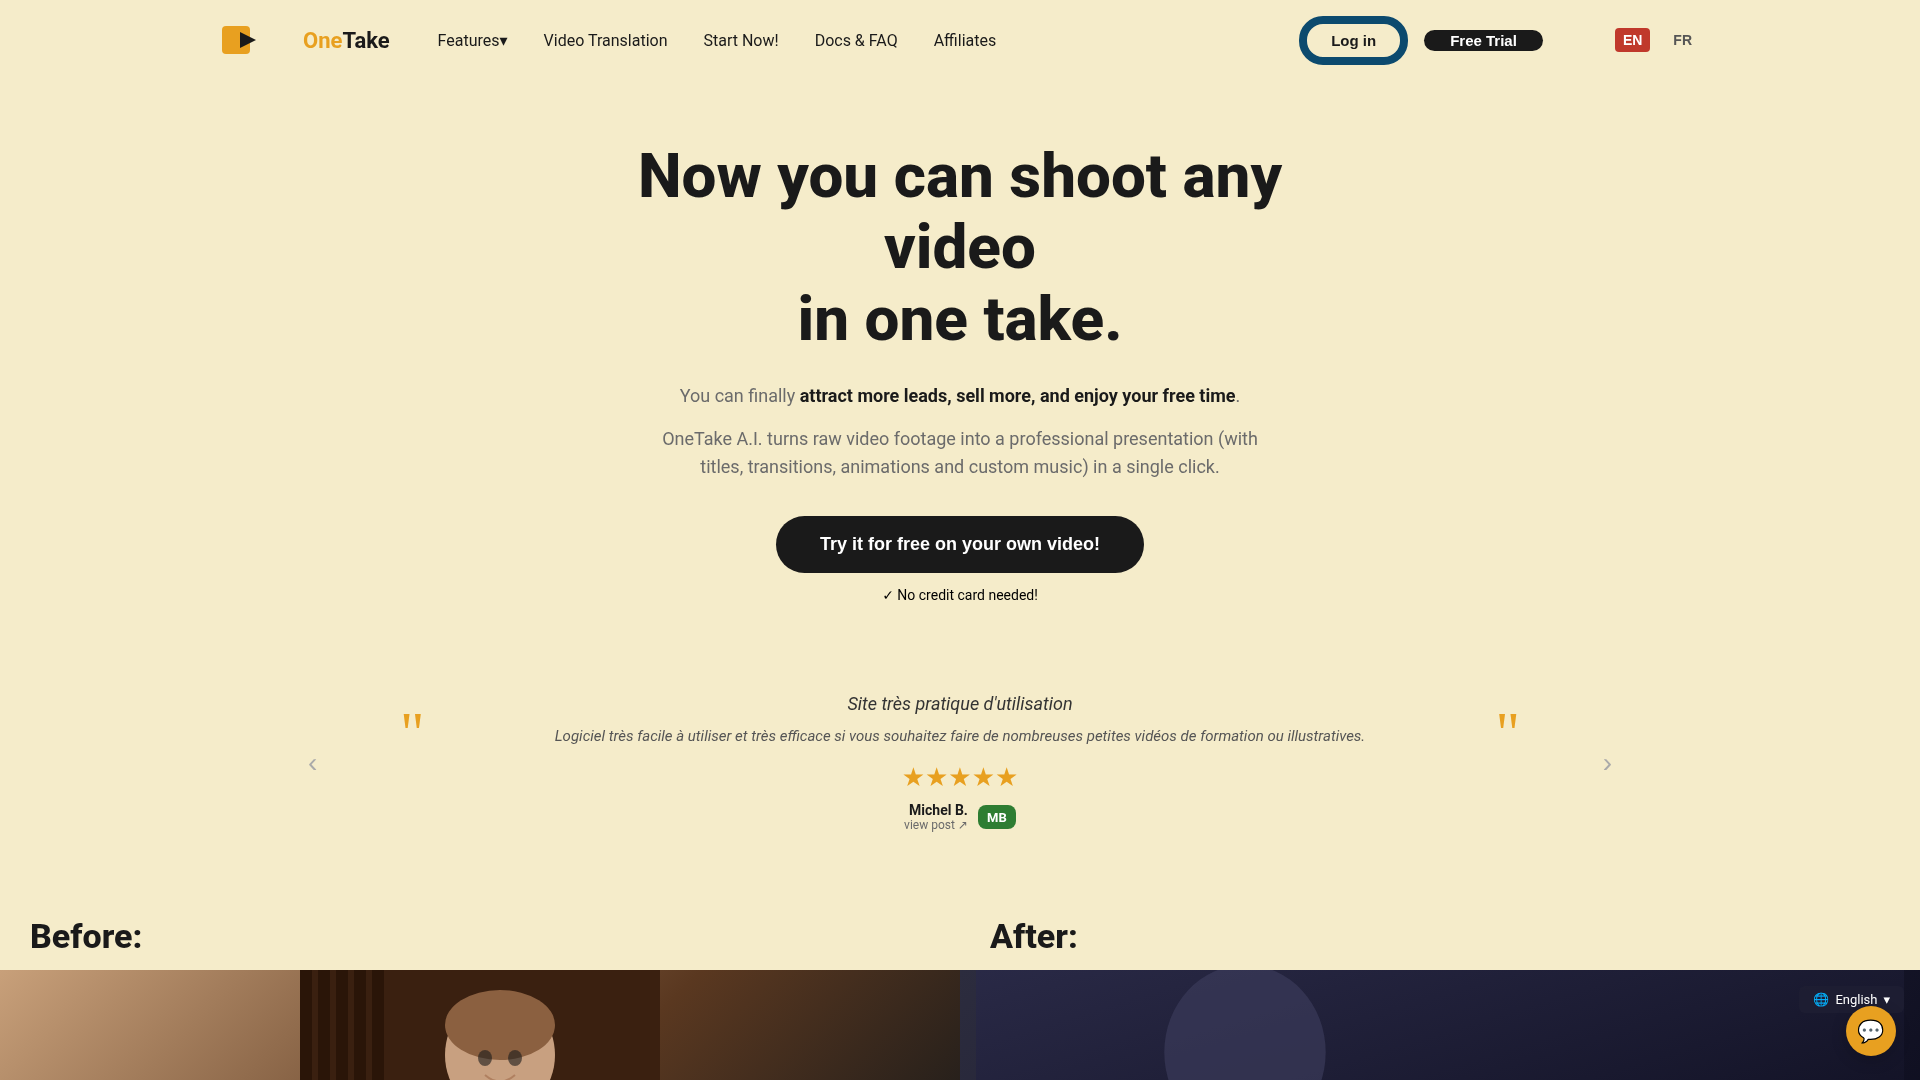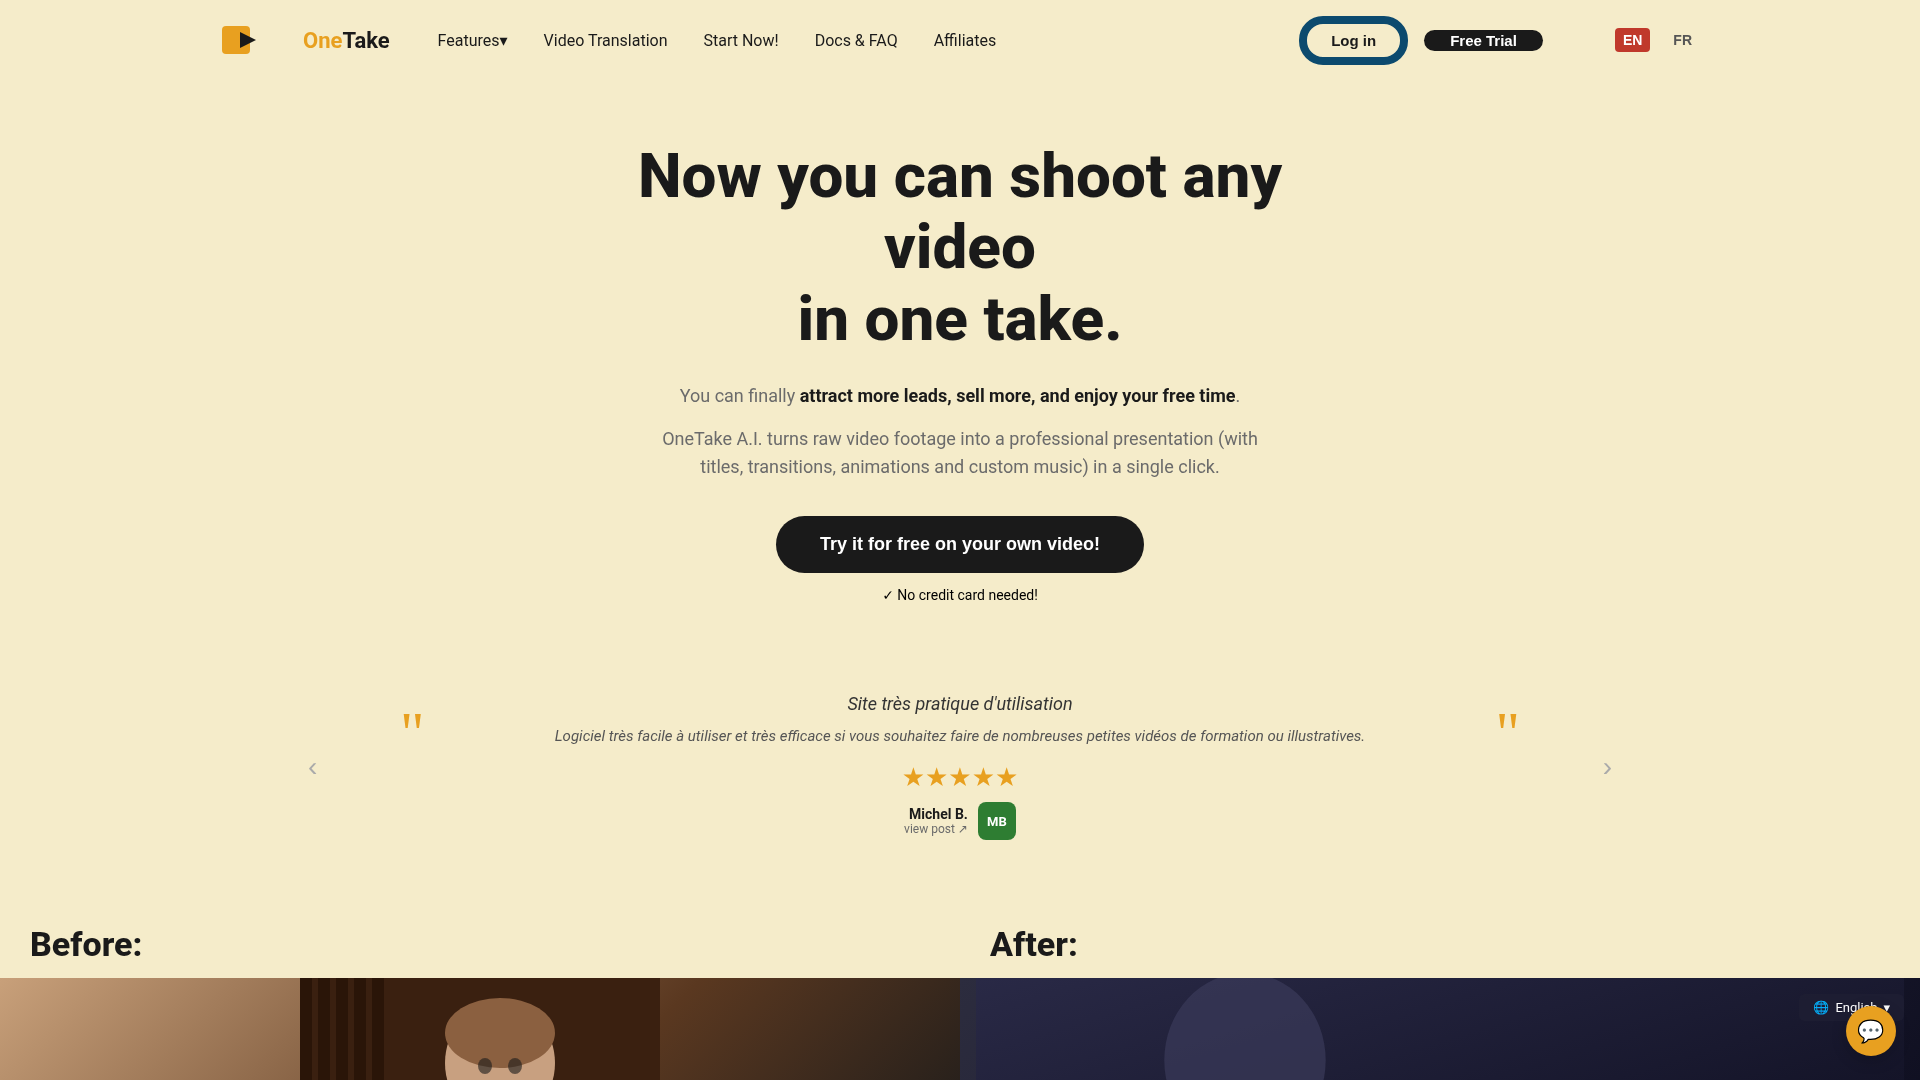--- a/index.html
+++ b/index.html
@@ -186,21 +186,21 @@
       align-items: center;
       justify-content: center;
       gap: 10px;
       margin-top: 10px;
     }
     .reviewer-info { text-align: right; }
     .reviewer-name { font-size: 14px; font-weight: 700; color: #1a1a1a; }
     .reviewer-link { font-size: 12px; color: #6b6b6b; }
     .reviewer-avatar {
       width: 38px;
-      height: 38px;
+      height: 24px;
       border-radius: 8px;
       background: #2e7d32;
       color: #fff;
       display: flex;
       align-items: center;
       justify-content: center;
       font-weight: 700;
       font-size: 13px;
     }
     .carousel-arrow {

